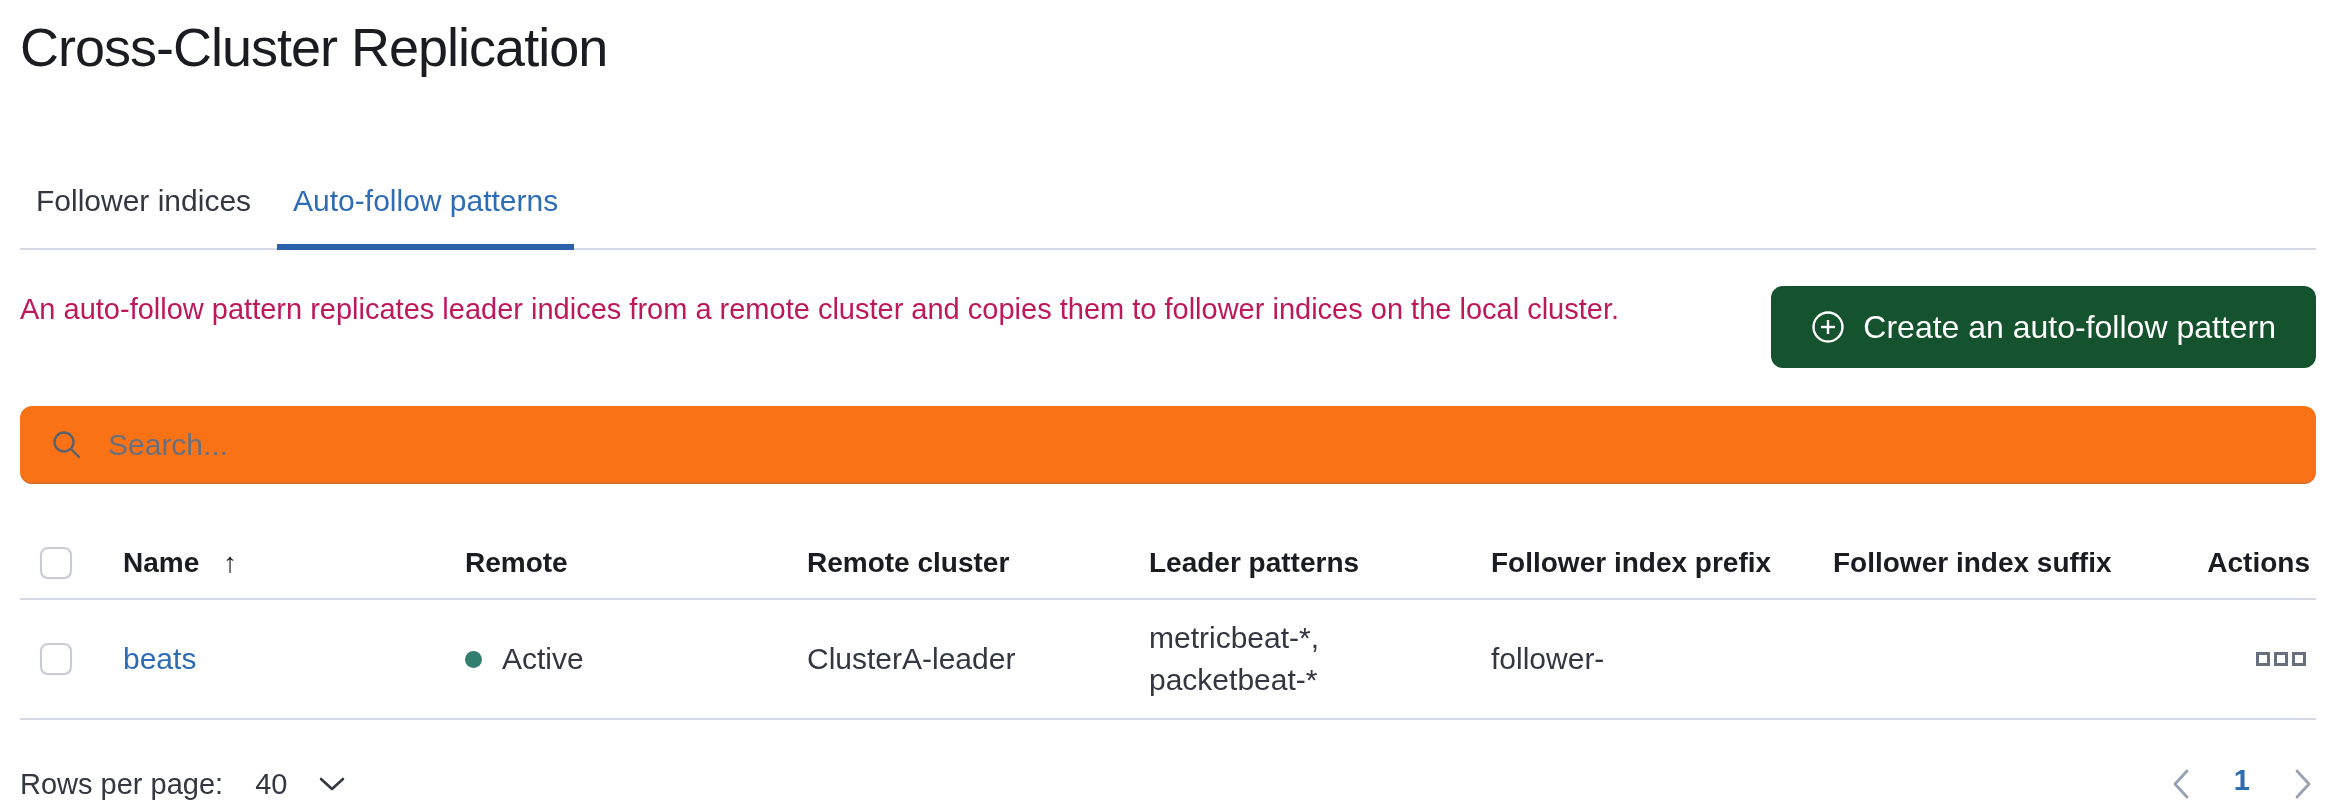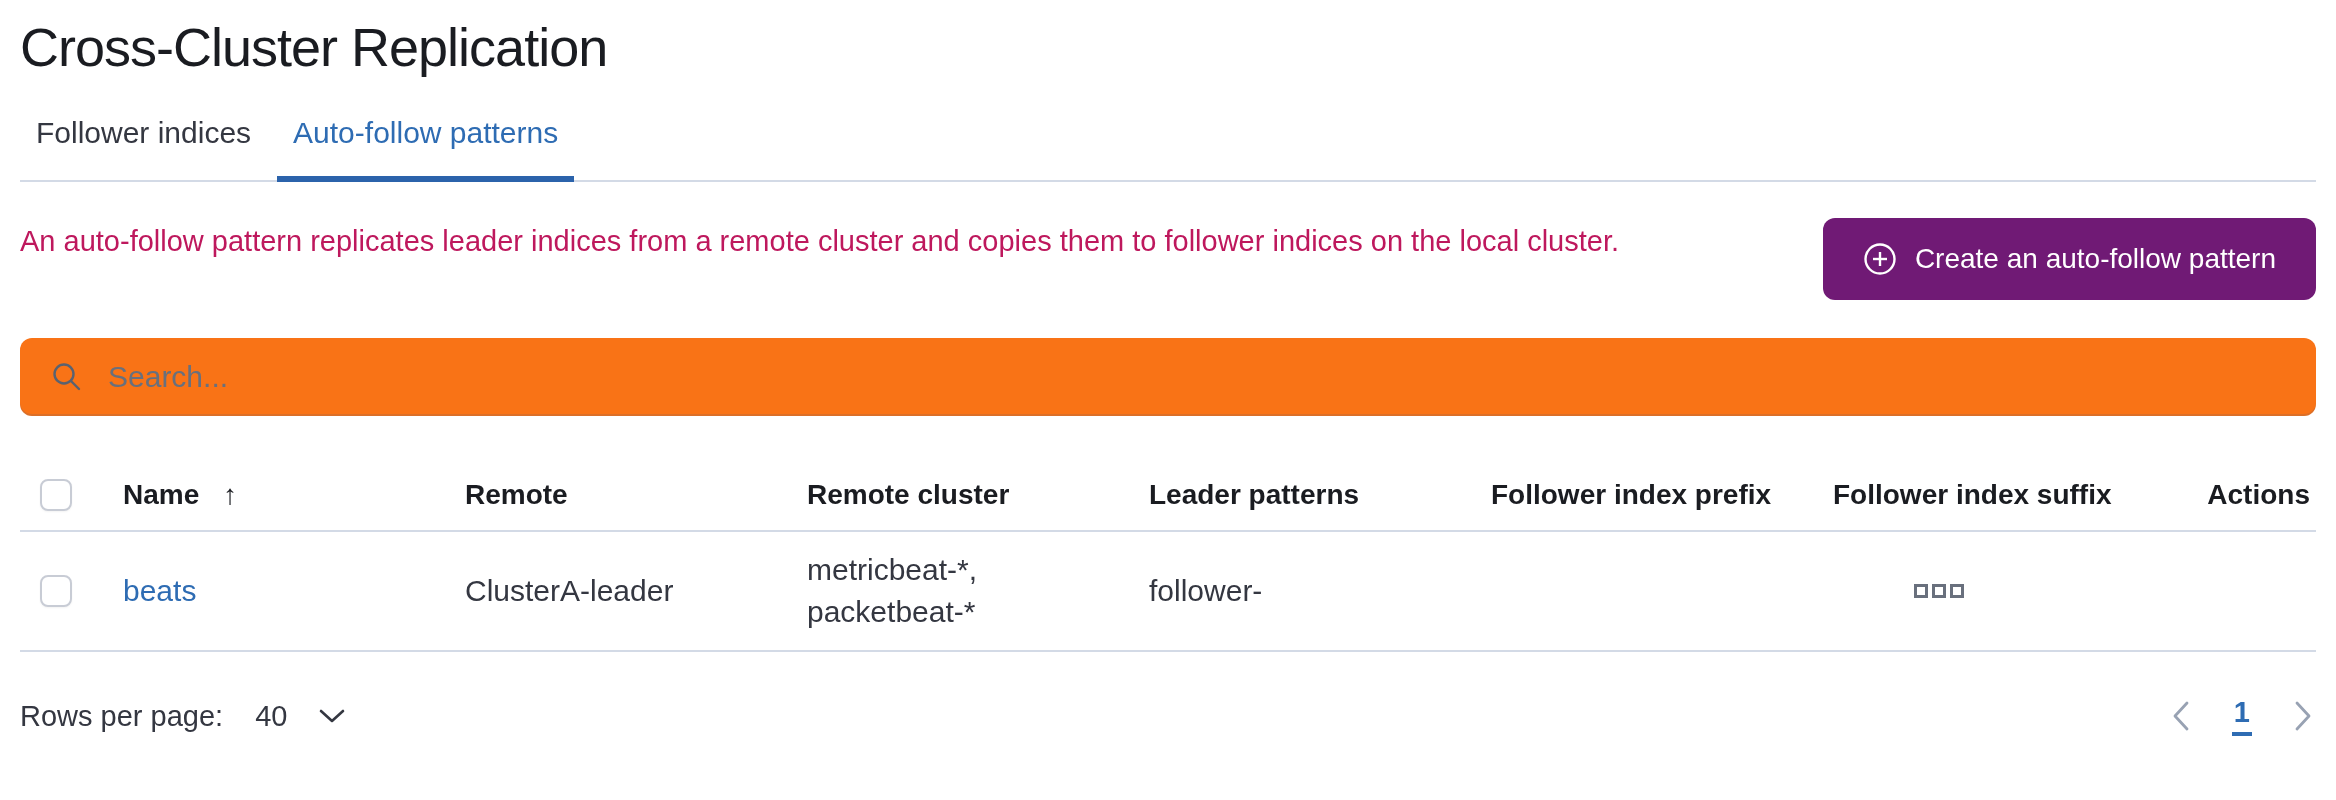--- a/index.html
+++ b/index.html
@@ -25,21 +25,21 @@
     font-size: 54px;
     line-height: 62px;
     font-weight: 400;
     letter-spacing: -1px;
     color: #1a1c21;
   }
 
   
   .tabs {
     display: flex;
-    margin-top: 36px;
+    margin-top: 104px;
     border-bottom: 2px solid #d3dae6;
   }
   .tab {
     position: relative;
     background: none;
     border: none;
     font-family: inherit;
     font-size: 30px;
     line-height: 38px;
     padding: 0 16px 28px 16px;
@@ -69,26 +69,26 @@
     max-width: 1745px;
     color: #be185d;
   }
   .create-btn {
     flex: 0 0 auto;
     display: flex;
     align-items: center;
     gap: 18px;
     height: 82px;
     padding: 0 40px;
-    background: #701a75;
+    background: #14532d;
     color: #ffffff;
     border: none;
     border-radius: 12px;
     font-family: inherit;
-    font-size: 28px;
+    font-size: 32px;
     cursor: pointer;
   }
   .create-btn svg { display: block; }
 
   
   .search-bar {
     margin-top: 38px;
     height: 78px;
     background: #f97316;
     border-radius: 12px;
@@ -268,20 +268,26 @@
       <div class="td th">Follower index suffix</div>
       <div class="td-actions th">Actions</div>
     </div>
 
     <div class="tr tbody-row">
       <div class="td-check">
         <input type="checkbox" class="checkbox" style="">
       </div>
       <div class="td">
         <a class="name-link" href="#">beats</a>
+      </div>
+      <div class="td">
+        <span class="status-cell">
+          <span class="status-dot"></span>
+          <span>Active</span>
+        </span>
       </div>
       <div class="td">ClusterA-leader</div>
       <div class="td">metricbeat-*, packetbeat-*</div>
       <div class="td">follower-</div>
       <div class="td"></div>
       <div class="td-actions">
         <button class="actions-btn">
           <svg width="50" height="14" viewBox="0 0 50 14" fill="none">
             <rect x="1.5" y="1.5" width="11" height="11" stroke="currentColor" stroke-width="3"></rect>
             <rect x="19.5" y="1.5" width="11" height="11" stroke="currentColor" stroke-width="3"></rect>

